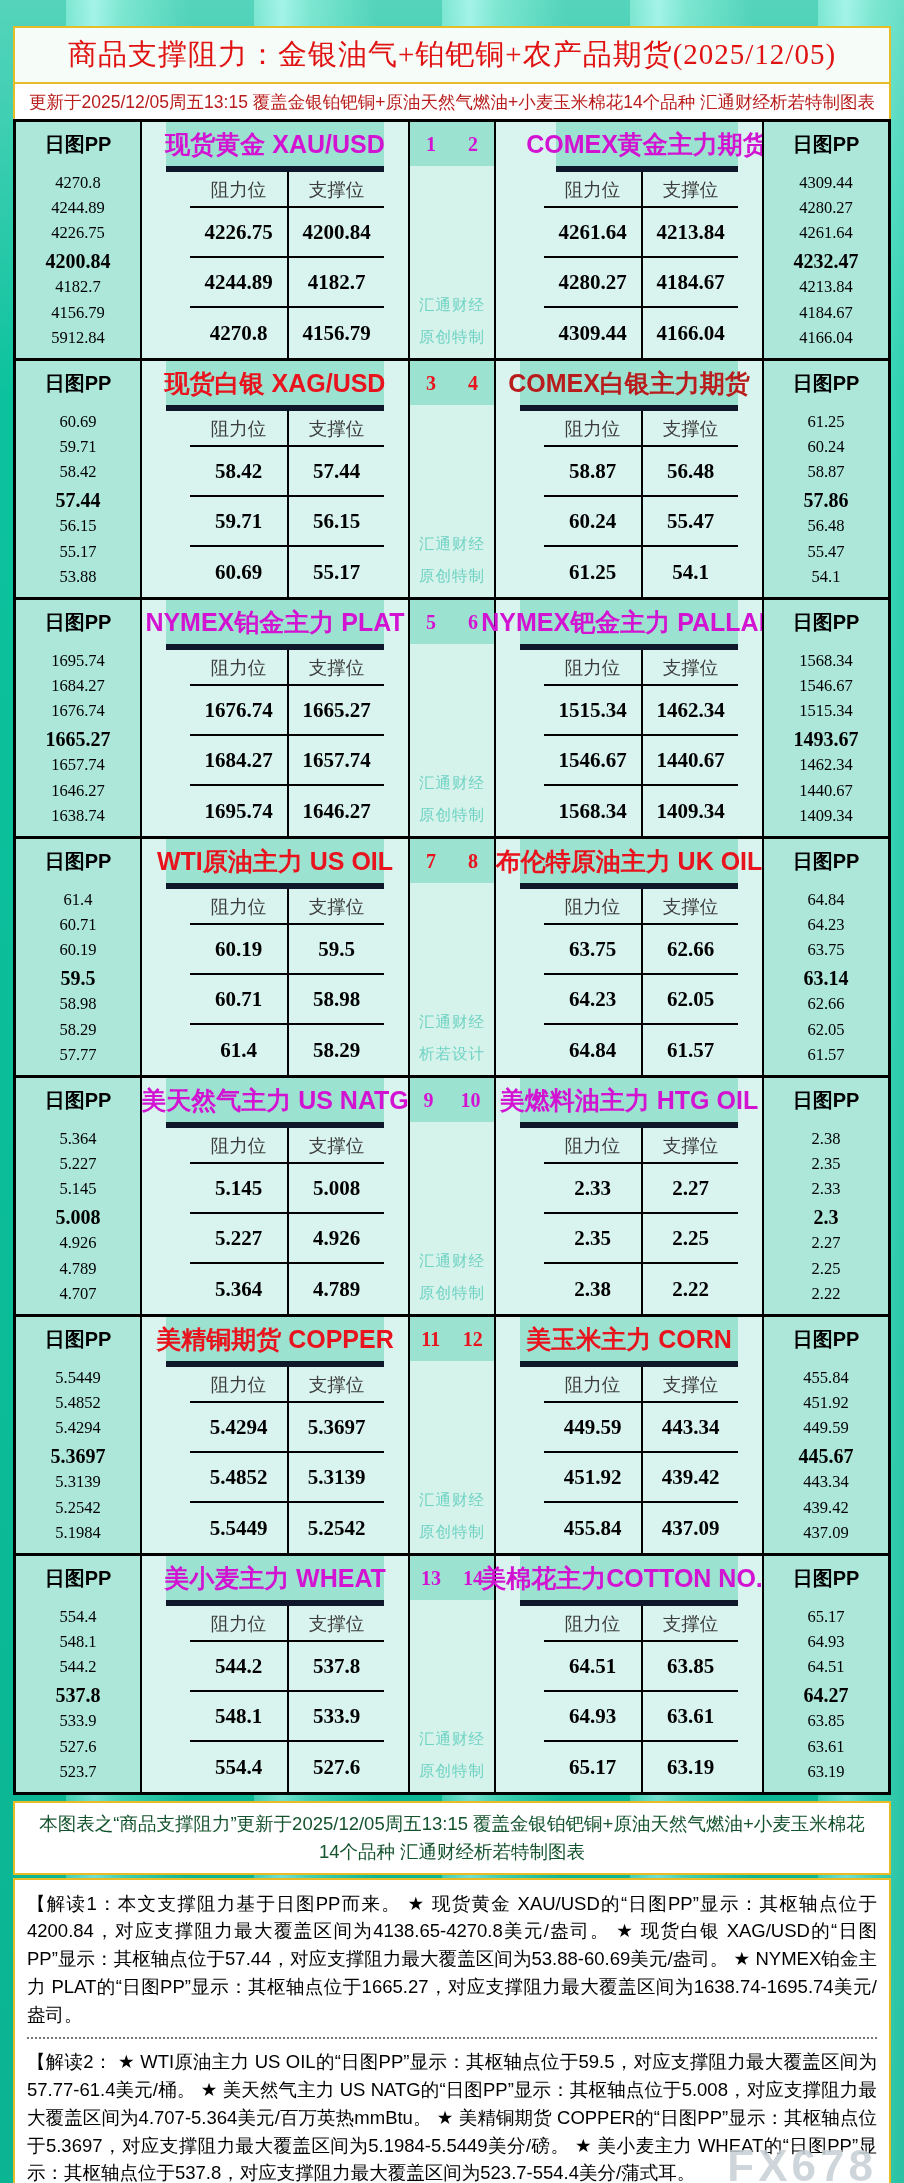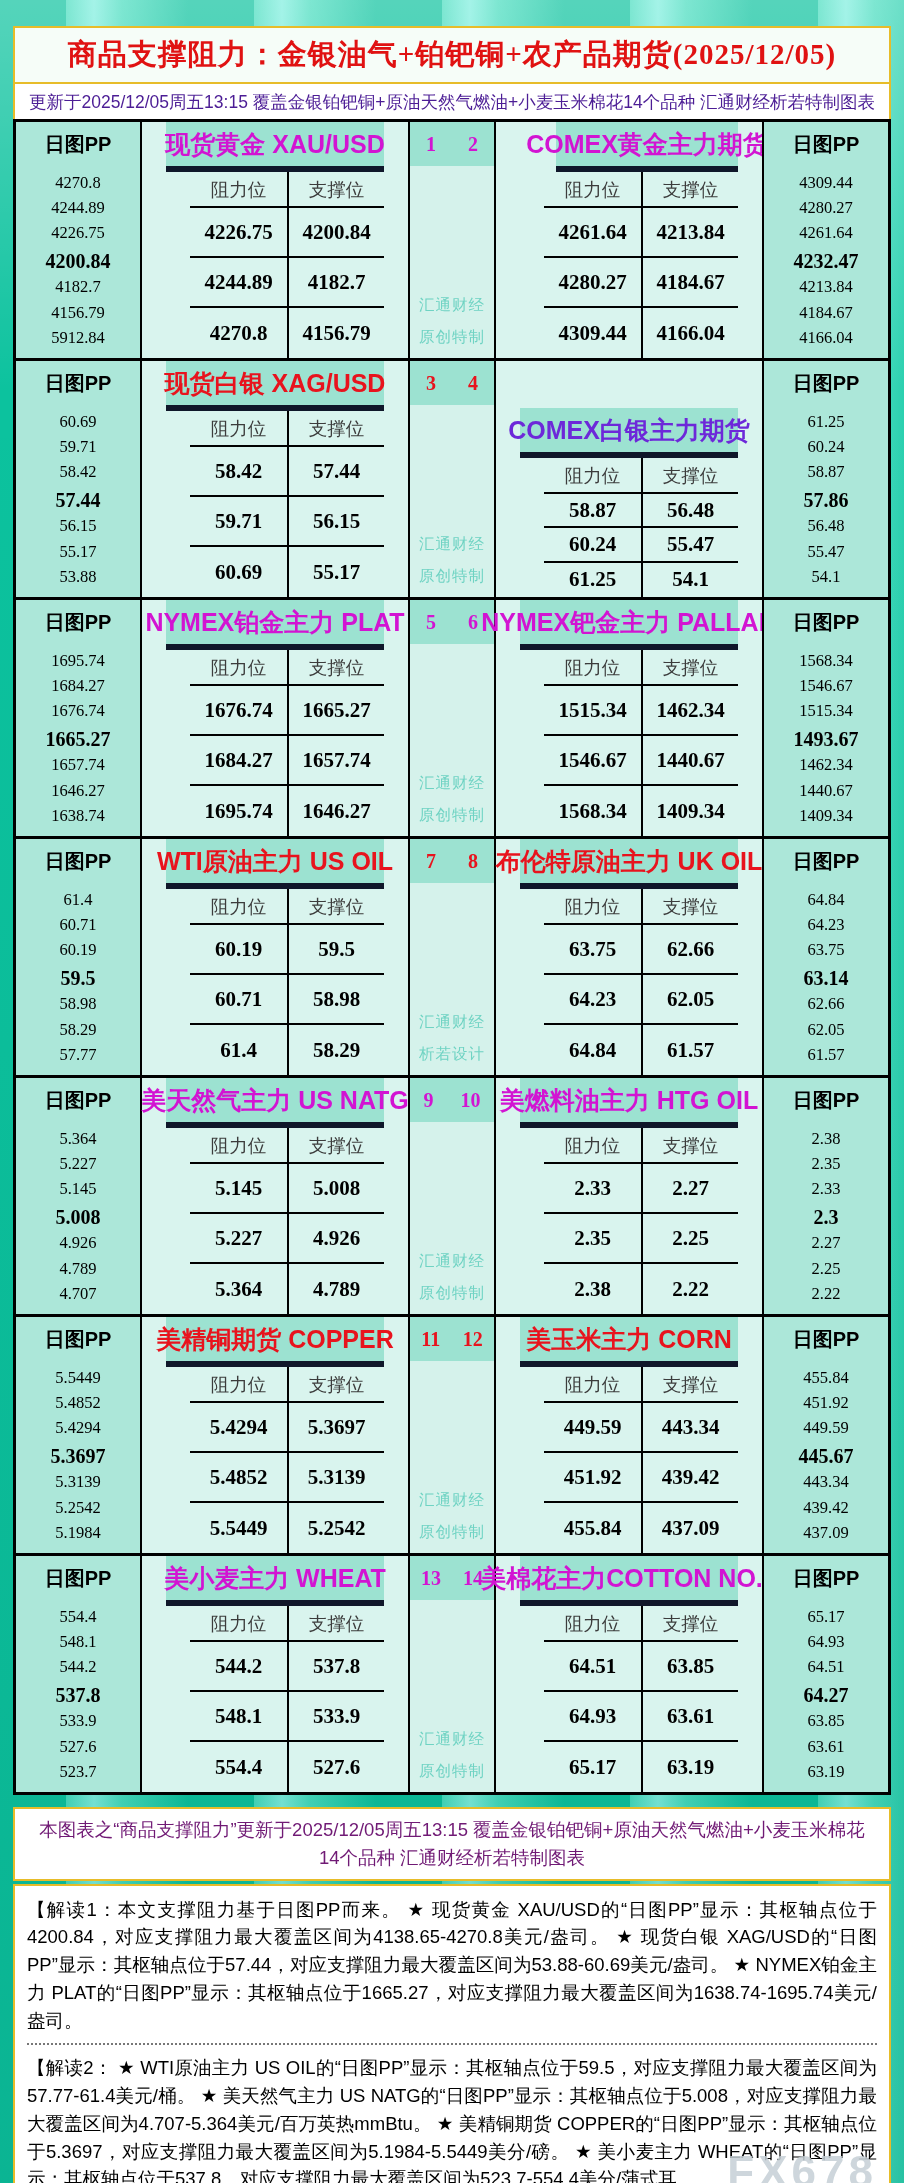--- a/index.html
+++ b/index.html
@@ -12,24 +12,24 @@
       repeating-linear-gradient(90deg,
         #0cc29e 0px, #0cc29e 66px,
         #46dcbe 66px, #7deede 94px,
         #46dcbe 122px, #0cc29e 188px);
   }
   .page{margin:26px 13px 0;}
 
   
   .title-box{height:54px;background:#f6fdf8;border:2px solid #e7bc29;
     display:flex;align-items:center;justify-content:center;
-    color:#e01212;font-weight:bold;font-size:29px;letter-spacing:1px;
+    color:#e01212;font-weight:normal;font-size:29px;letter-spacing:1px;
     font-family:"Liberation Serif","DejaVu Serif",serif;}
   .subtitle{background:#ffffff;border-left:2px solid #e7bc29;border-right:2px solid #e7bc29;
-    font-size:17.5px;color:#4c1d95;text-align:center;padding:6px 2px 5px;}
+    font-size:17.5px;color:#b91c1c;text-align:center;padding:6px 2px 5px;}
 
   
   .grid{border:3px solid #000;background:#d9f4ee;}
   .row{display:flex;height:236px;border-bottom:3px solid #000;gap:24px;}
   .row:last-child{border-bottom:none;}
 
   .ppcol{width:124px;background:#ace7d9;display:flex;flex-direction:column;}
   .ppcol.left{border-right:2px solid #000;}
   .ppcol.right{border-left:2px solid #000;}
   .pphead{height:44px;flex:0 0 44px;display:flex;align-items:center;justify-content:center;
@@ -51,22 +51,22 @@
 
   .midcol{width:84px;border-left:2px solid #000;border-right:2px solid #000;
     background:#d5f2eb;display:flex;flex-direction:column;}
   .midhead{height:44px;flex:0 0 44px;background:#9ce2d1;display:flex;align-items:center;
     justify-content:space-around;font-size:20px;font-weight:bold;
     font-family:"Liberation Serif","DejaVu Serif",serif;}
   .midwm{margin-top:auto;display:flex;flex-direction:column;align-items:center;gap:11px;
     padding-bottom:10px;color:#6fd3c3;font-size:15.5px;letter-spacing:1px;}
 
   
-  .footer-box{background:#fff;border:2px solid #e7bc29;margin-top:12px;
-    padding:7px 16px;font-size:18.5px;line-height:1.5;text-align:center;color:#701a75;}
+  .footer-box{background:#fff;border:2px solid #e7bc29;margin-top:6px;
+    padding:7px 16px;font-size:18.5px;line-height:1.5;text-align:center;color:#14532d;}
   .notes-box{background:#fff;border:2px solid #e7bc29;margin-top:3px;position:relative;
     padding:10px 12px 14px;font-size:18.5px;line-height:1.5;color:#000;text-align:justify;}
   .note-divider{border:none;border-top:2px dotted #777;margin:9px 0;}
   .fx{position:absolute;right:12px;bottom:2px;font-size:44px;font-weight:bold;
     color:#c6d0d6;letter-spacing:4px;opacity:.85;}
 </style>
 </head>
 <body>
 
 <div class="page">
@@ -167,21 +167,21 @@
       <div class="midhead">
         <span style="color: rgb(232, 19, 29);">3</span>
         <span style="color: rgb(232, 19, 29);">4</span>
       </div>
       <div class="midwm">
         <span>汇通财经</span>
         <span>原创特制</span>
       </div>
     </div>
     <div class="panel">
-      <div class="pname" style="color: #6d28d9; margin-top: 47px;">COMEX白银主力期货</div>
+      <div class="pname" style="color: #b91c1c;">COMEX白银主力期货</div>
       <div class="tbl">
             <div class="cell th">阻力位</div>
             <div class="cell th c2">支撑位</div>
             <div class="cell td">58.87</div>
             <div class="cell td c2">56.48</div>
             <div class="cell td">60.24</div>
             <div class="cell td c2">55.47</div>
             <div class="cell td lastrow">61.25</div>
             <div class="cell td c2 lastrow">54.1</div>
           </div>

